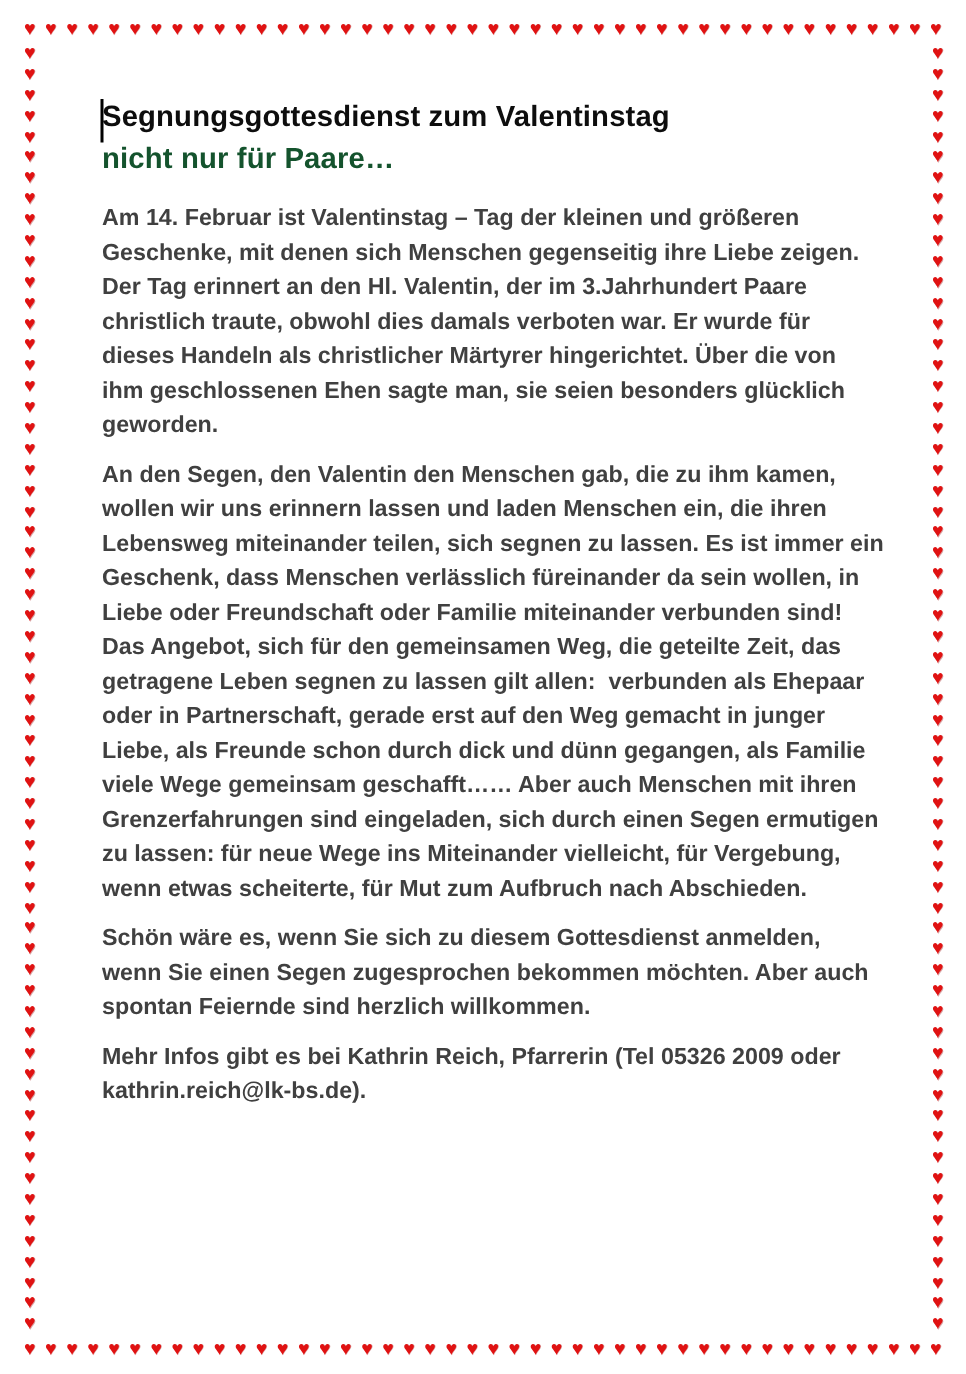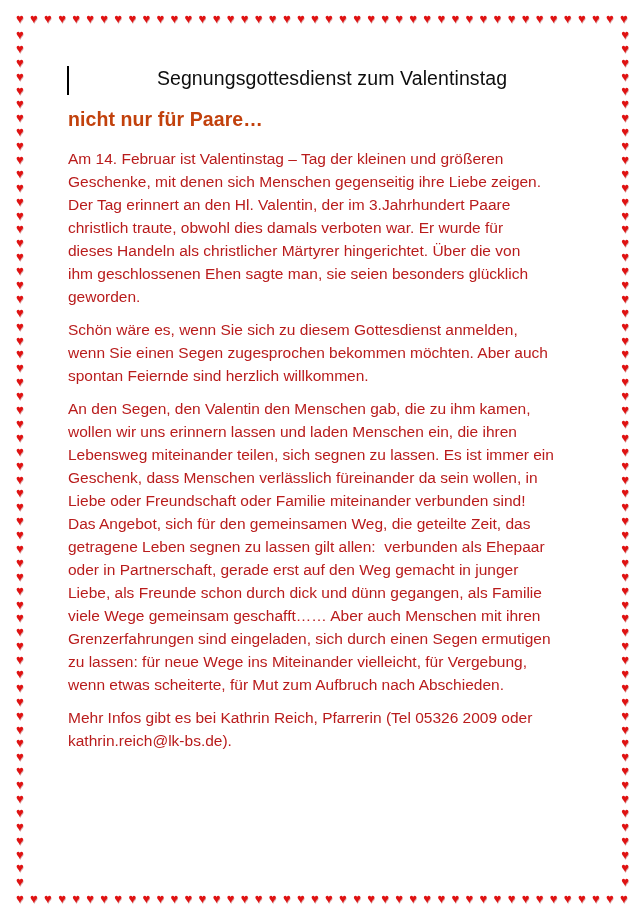--- a/index.html
+++ b/index.html
@@ -37,41 +37,41 @@
 
   
   .content {
     position: absolute;
     left: 68px;
     top: 64px;
     width: 528px;
   }
   .doc-title {
     font-size: 19.5px;
-    font-weight: normal;
+    font-weight: bold;
     color: #0d0d0d;
     line-height: 28px;
-    margin: 0 0 13px 0;
+    margin: 0 0 0 0;
     letter-spacing: 0.1px;
-    text-align: center;
   }
   .doc-subtitle {
     font-size: 19.5px;
     font-weight: bold;
-    color: #c2410c;
+    color: #14532d;
     line-height: 28px;
     margin: 0 0 14px 0;
     letter-spacing: 0.1px;
   }
   .doc-paragraph {
     font-size: 15.5px;
     line-height: 23px;
-    color: #b91c1c;
+    color: #404040;
     margin: 0 0 10px 0;
     white-space: pre-wrap;
+    font-weight: bold;
   }
   .text-cursor {
     position: absolute;
     left: 67px;
     top: 66px;
     width: 1.5px;
     height: 29px;
     background: #000000;
   }
 </style>
@@ -306,33 +306,33 @@
   <div class="content">
     <h1 class="doc-title">Segnungsgottesdienst zum Valentinstag</h1>
     <h2 class="doc-subtitle">nicht nur für Paare…</h2>
     <p class="doc-paragraph">Am 14. Februar ist Valentinstag – Tag der kleinen und größeren
 Geschenke, mit denen sich Menschen gegenseitig ihre Liebe zeigen.
 Der Tag erinnert an den Hl. Valentin, der im 3.Jahrhundert Paare
 christlich traute, obwohl dies damals verboten war. Er wurde für
 dieses Handeln als christlicher Märtyrer hingerichtet. Über die von
 ihm geschlossenen Ehen sagte man, sie seien besonders glücklich
 geworden.</p>
-    <p class="doc-paragraph">Schön wäre es, wenn Sie sich zu diesem Gottesdienst anmelden,
-wenn Sie einen Segen zugesprochen bekommen möchten. Aber auch
-spontan Feiernde sind herzlich willkommen.</p>
     <p class="doc-paragraph">An den Segen, den Valentin den Menschen gab, die zu ihm kamen,
 wollen wir uns erinnern lassen und laden Menschen ein, die ihren
 Lebensweg miteinander teilen, sich segnen zu lassen. Es ist immer ein
 Geschenk, dass Menschen verlässlich füreinander da sein wollen, in
 Liebe oder Freundschaft oder Familie miteinander verbunden sind!
 Das Angebot, sich für den gemeinsamen Weg, die geteilte Zeit, das
 getragene Leben segnen zu lassen gilt allen:  verbunden als Ehepaar
 oder in Partnerschaft, gerade erst auf den Weg gemacht in junger
 Liebe, als Freunde schon durch dick und dünn gegangen, als Familie
 viele Wege gemeinsam geschafft…… Aber auch Menschen mit ihren
 Grenzerfahrungen sind eingeladen, sich durch einen Segen ermutigen
 zu lassen: für neue Wege ins Miteinander vielleicht, für Vergebung,
 wenn etwas scheiterte, für Mut zum Aufbruch nach Abschieden.</p>
+    <p class="doc-paragraph">Schön wäre es, wenn Sie sich zu diesem Gottesdienst anmelden,
+wenn Sie einen Segen zugesprochen bekommen möchten. Aber auch
+spontan Feiernde sind herzlich willkommen.</p>
     <p class="doc-paragraph">Mehr Infos gibt es bei Kathrin Reich, Pfarrerin (Tel 05326 2009 oder
 kathrin.reich@lk-bs.de).</p>
   </div>
 
 </div>
 
 </body></html>

